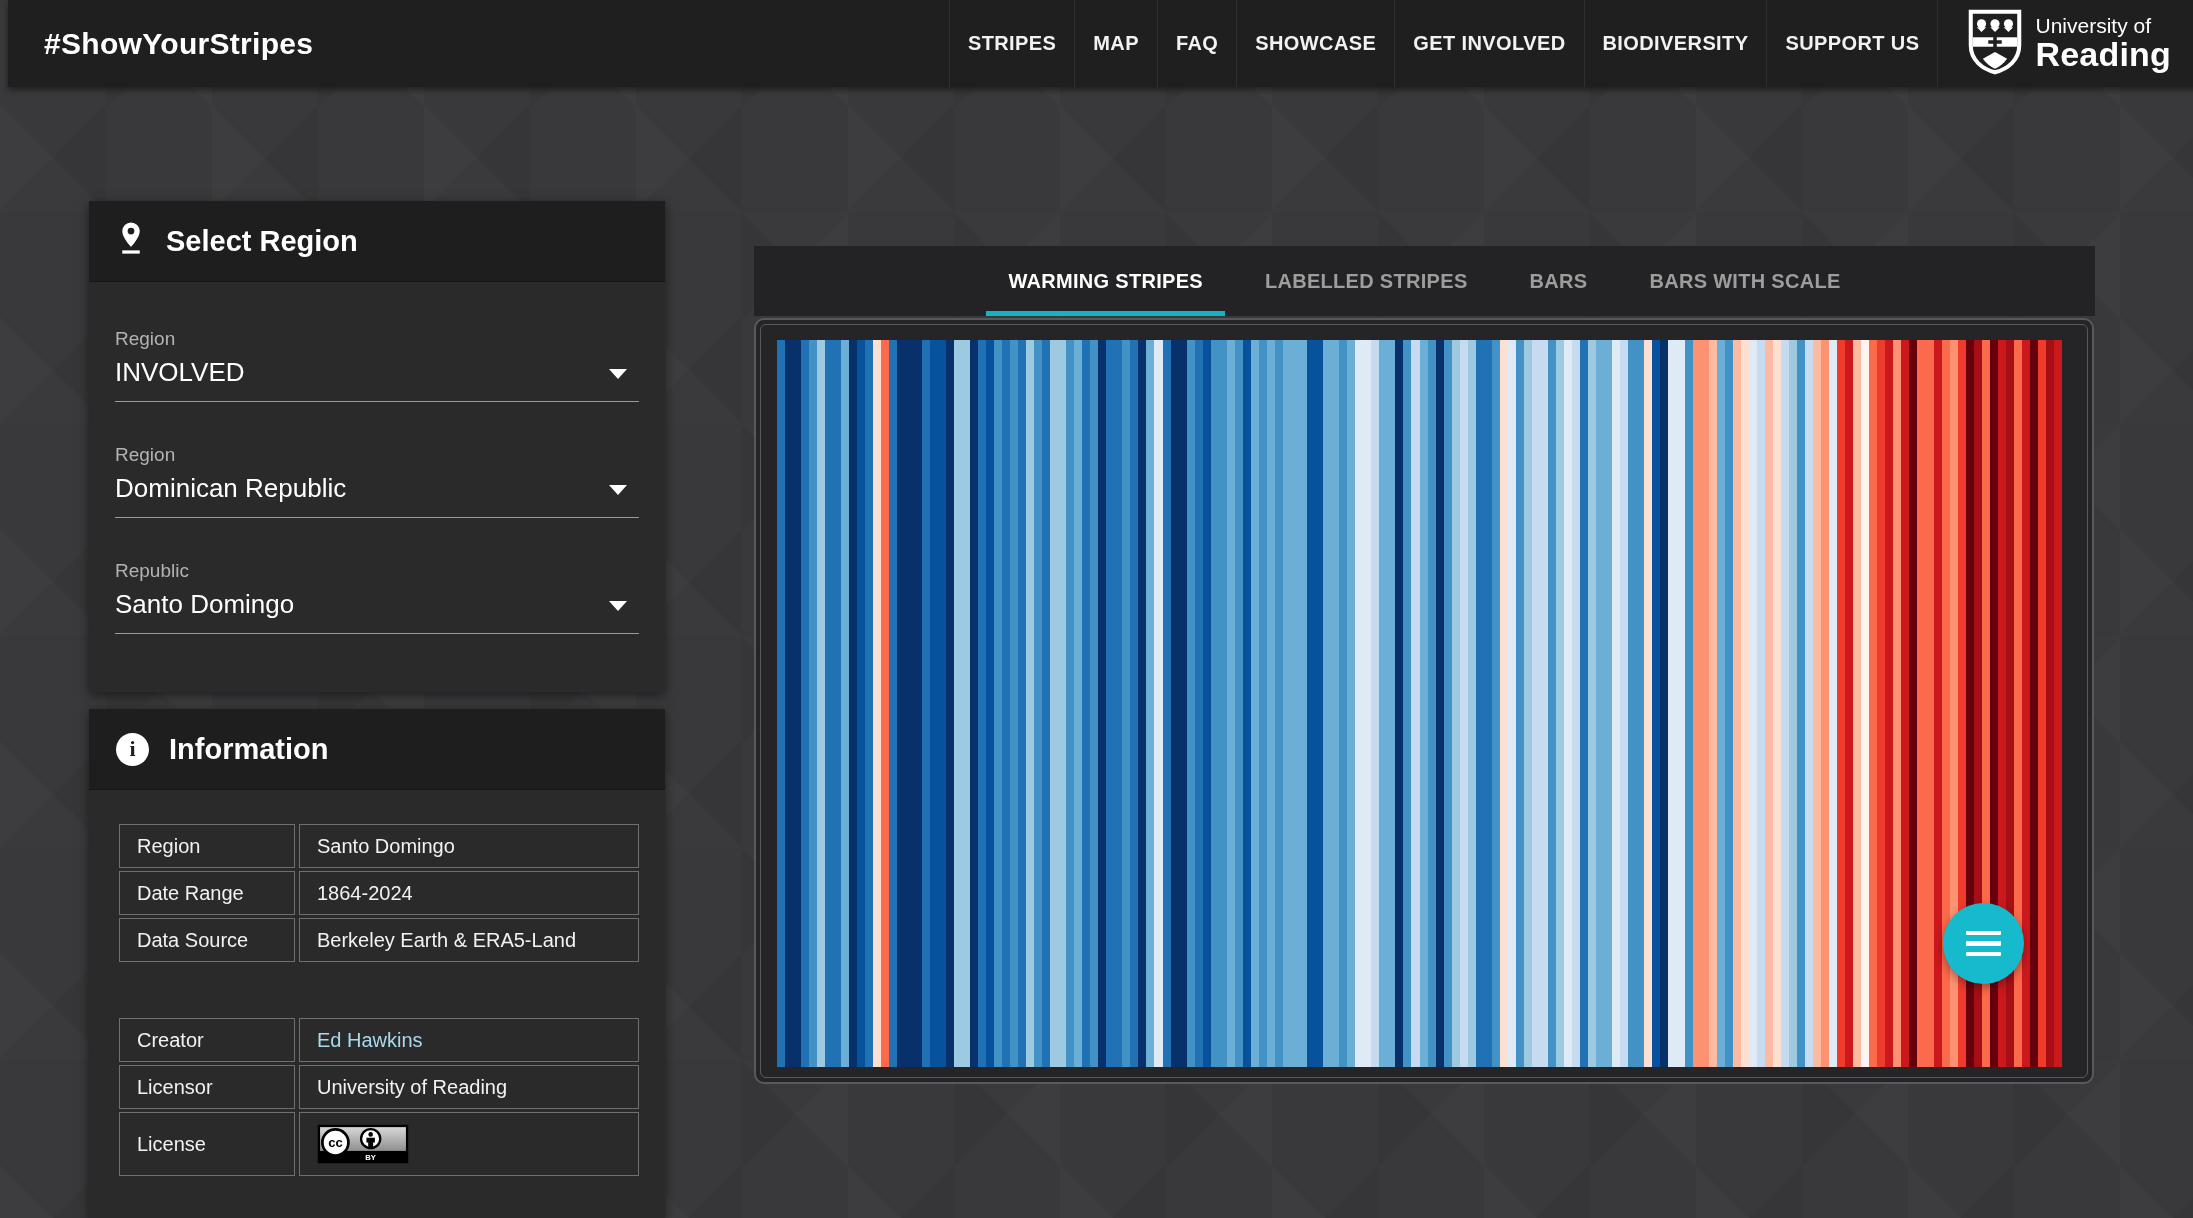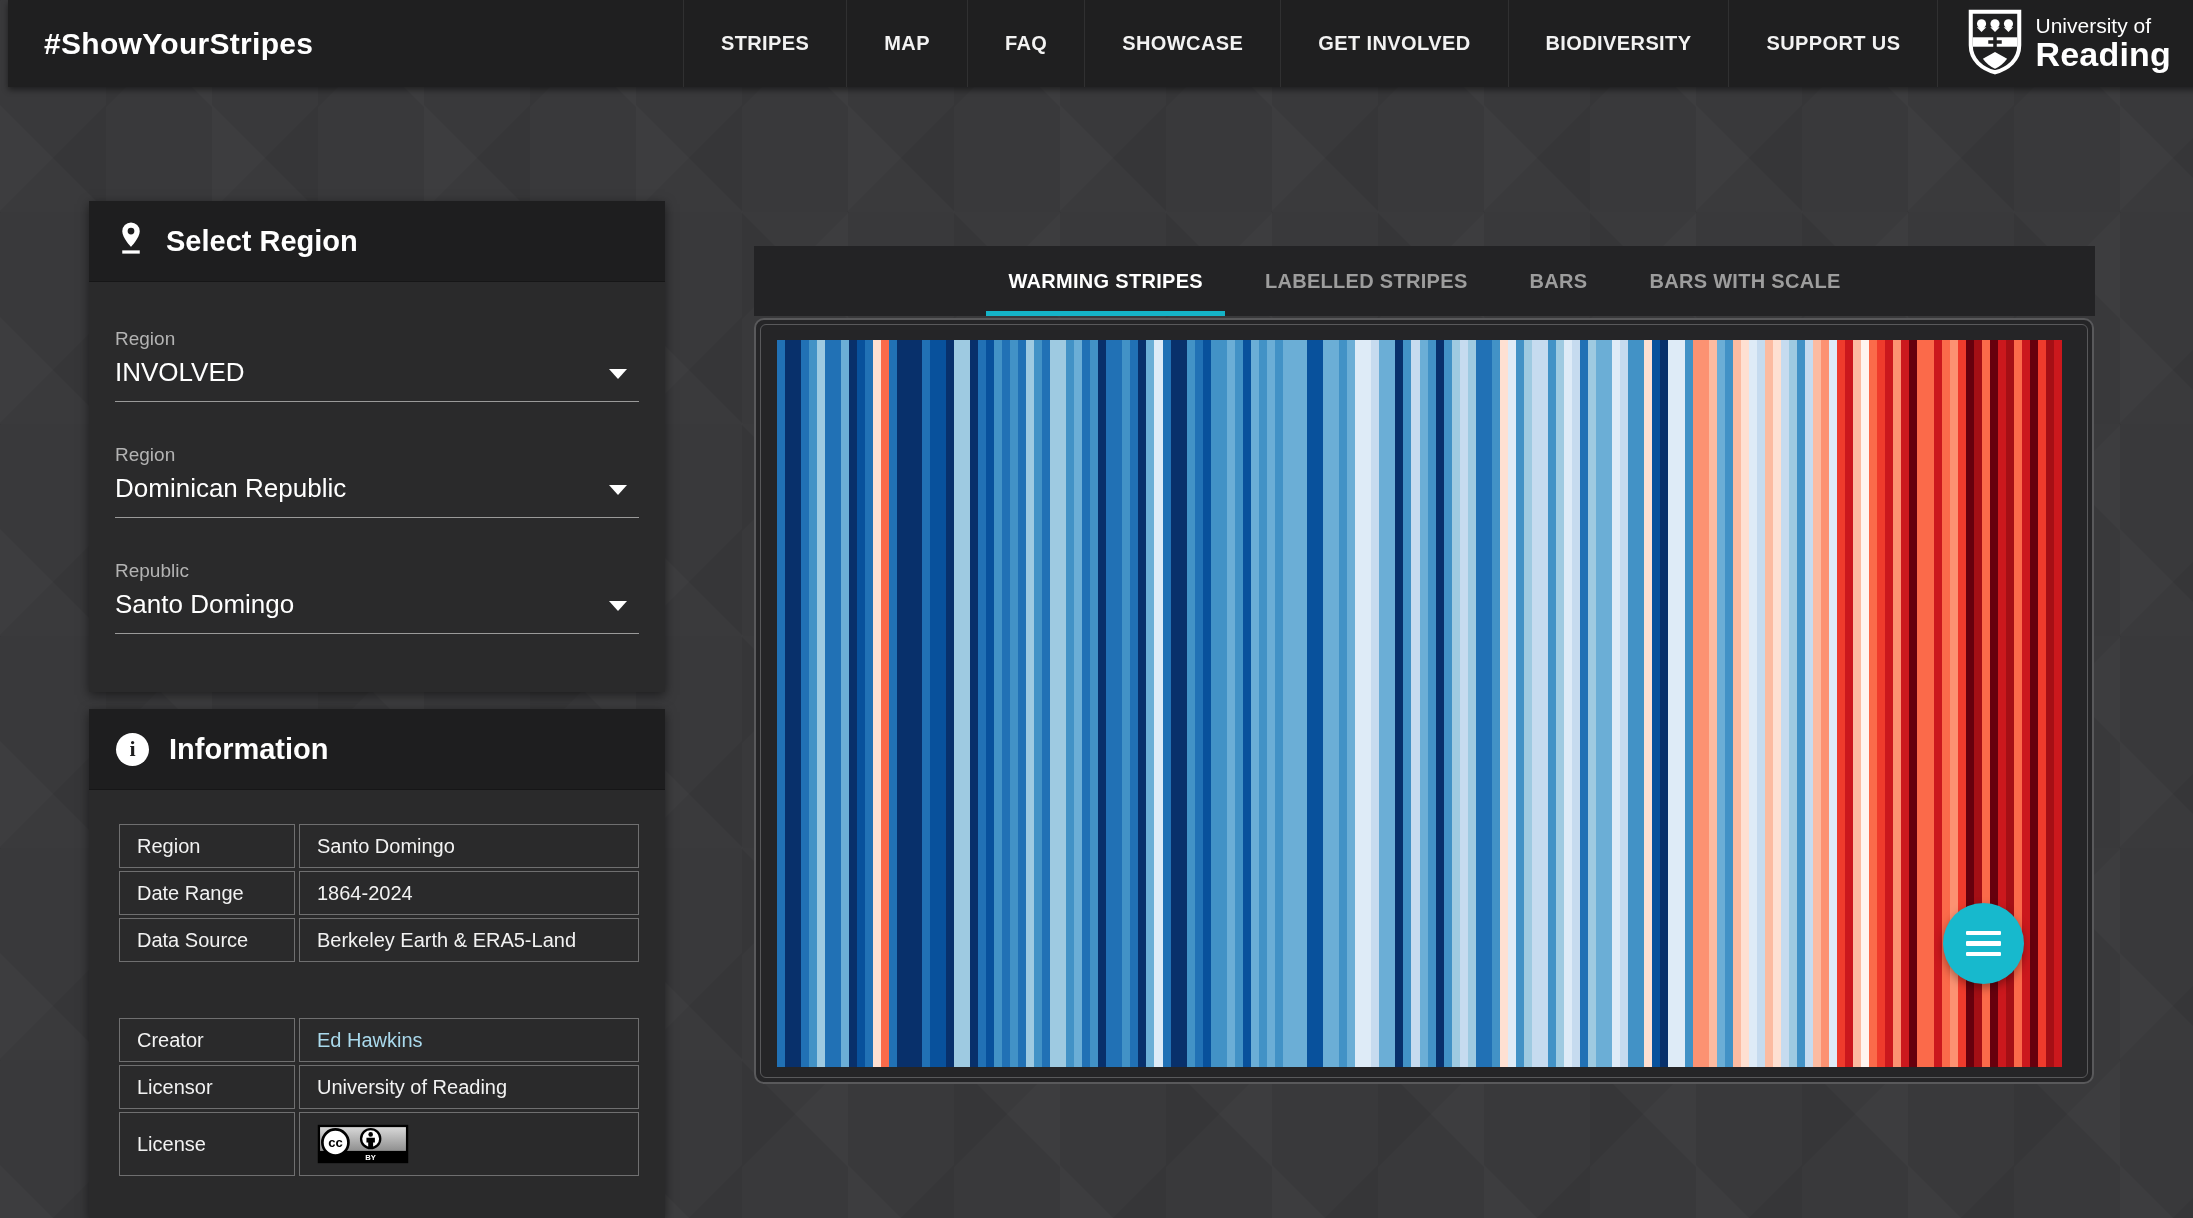--- a/index.html
+++ b/index.html
@@ -19,21 +19,21 @@
   
   .navbar{
     position:absolute; left:8px; top:0; width:2193px; height:87px;
     background:#1f1f20; display:flex; align-items:stretch;
     box-shadow:0 3px 6px rgba(0,0,0,.45); z-index:20;
   }
   .brand{ display:flex; align-items:center; padding-left:36px; color:#fff;
     font-size:30px; font-weight:700; letter-spacing:.3px; cursor:pointer; }
   .nav-menu{ margin-left:auto; display:flex; align-items:stretch; }
   .nav-item{
-    display:flex; align-items:center; padding:0 37px; color:#f2f2f2;
+    display:flex; align-items:center; padding:0 18px; color:#f2f2f2;
     font-size:20px; font-weight:600; letter-spacing:.4px;
     border-left:1px solid rgba(255,255,255,.08); cursor:pointer; white-space:nowrap;
   }
   .logo-wrap{
     display:flex; align-items:center; gap:13px; padding:0 30px 0 30px;
     border-left:1px solid rgba(255,255,255,.08); cursor:pointer;
   }
   .logo-text{ display:flex; flex-direction:column; color:#fff; line-height:1.02; }
   .logo-text .l1{ font-size:21px; font-weight:400; }
   .logo-text .l2{ font-size:34px; font-weight:700; letter-spacing:.2px; }

